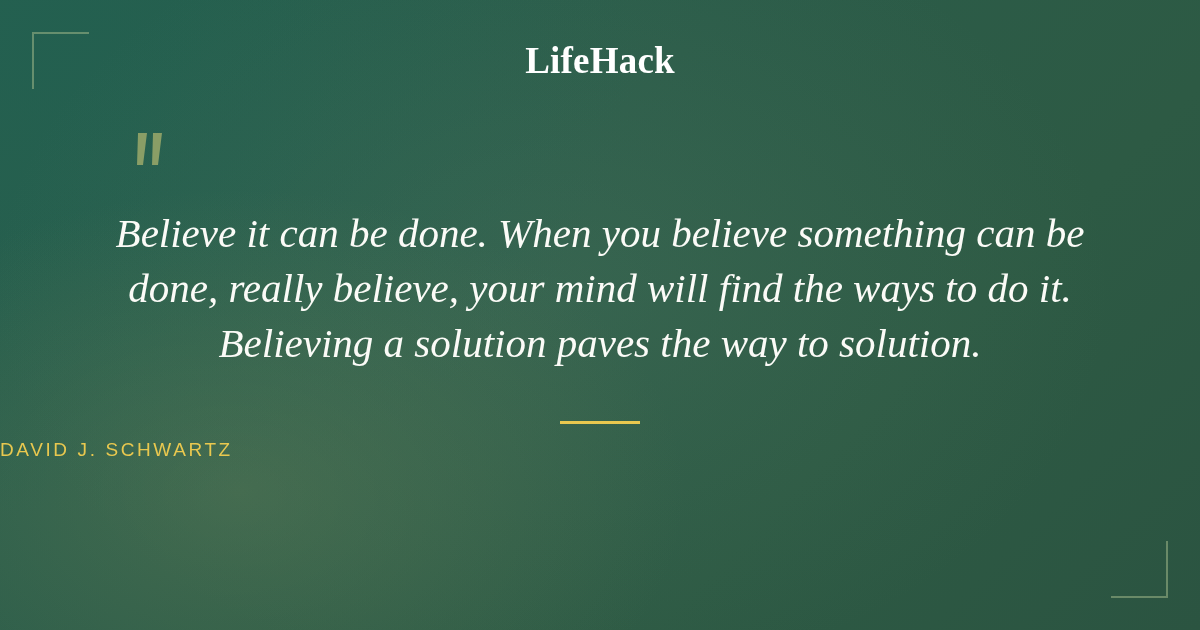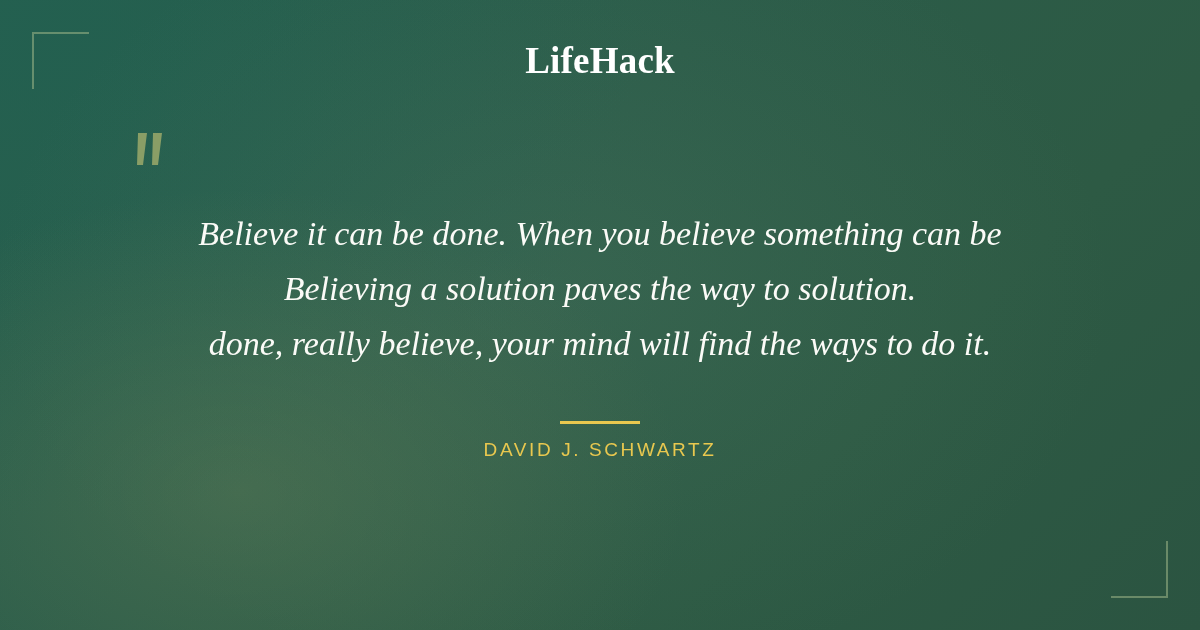--- a/index.html
+++ b/index.html
@@ -73,21 +73,21 @@
   .quote-block {
     position: absolute;
     top: 206px;
     left: 100px;
     width: 1000px;
     text-align: center;
   }
   .quote-line {
     font-family: "Liberation Serif", "DejaVu Serif", serif;
     font-style: italic;
-    font-size: 34px;
+    font-size: 41px;
     line-height: 55px;
     color: #fbfbf7;
     white-space: nowrap;
   }
 
   
   .divider-wrap {
     position: absolute;
     top: 410px;
     left: 0;
@@ -100,21 +100,20 @@
     height: 3px;
     background: #e9c84f;
   }
 
   
   .author {
     position: absolute;
     top: 439px;
     left: 0;
     width: 1200px;
-    text-align: center;
     font-family: "Liberation Sans", sans-serif;
     font-size: 19px;
     font-weight: 500;
     letter-spacing: 2.6px;
     color: #e9c84f;
     white-space: nowrap;
   }
 </style>
 </head>
 <body>
@@ -127,22 +126,22 @@
 
   <div class="quote-mark">
     <svg width="60" height="60" viewBox="0 0 60 60" aria-hidden="true">
       <path d="M12 6 L21 6 L17 38 L11 38 Z" fill="#8a9e66"></path>
       <path d="M27 6 L36 6 L32 38 L26 38 Z" fill="#8a9e66"></path>
     </svg>
   </div>
 
   <div class="quote-block">
     <div class="quote-line">Believe it can be done. When you believe something can be</div>
+    <div class="quote-line">done, really believe, your mind will find the ways to do it.</div>
     <div class="quote-line">Believing a solution paves the way to solution.</div>
-    <div class="quote-line">done, really believe, your mind will find the ways to do it.</div>
   </div>
 
   <div class="divider-wrap">
     <span class="divider"></span>
   </div>
 
   <div class="author">DAVID J. SCHWARTZ</div>
 
   <div class="corner corner-br"></div>
 

